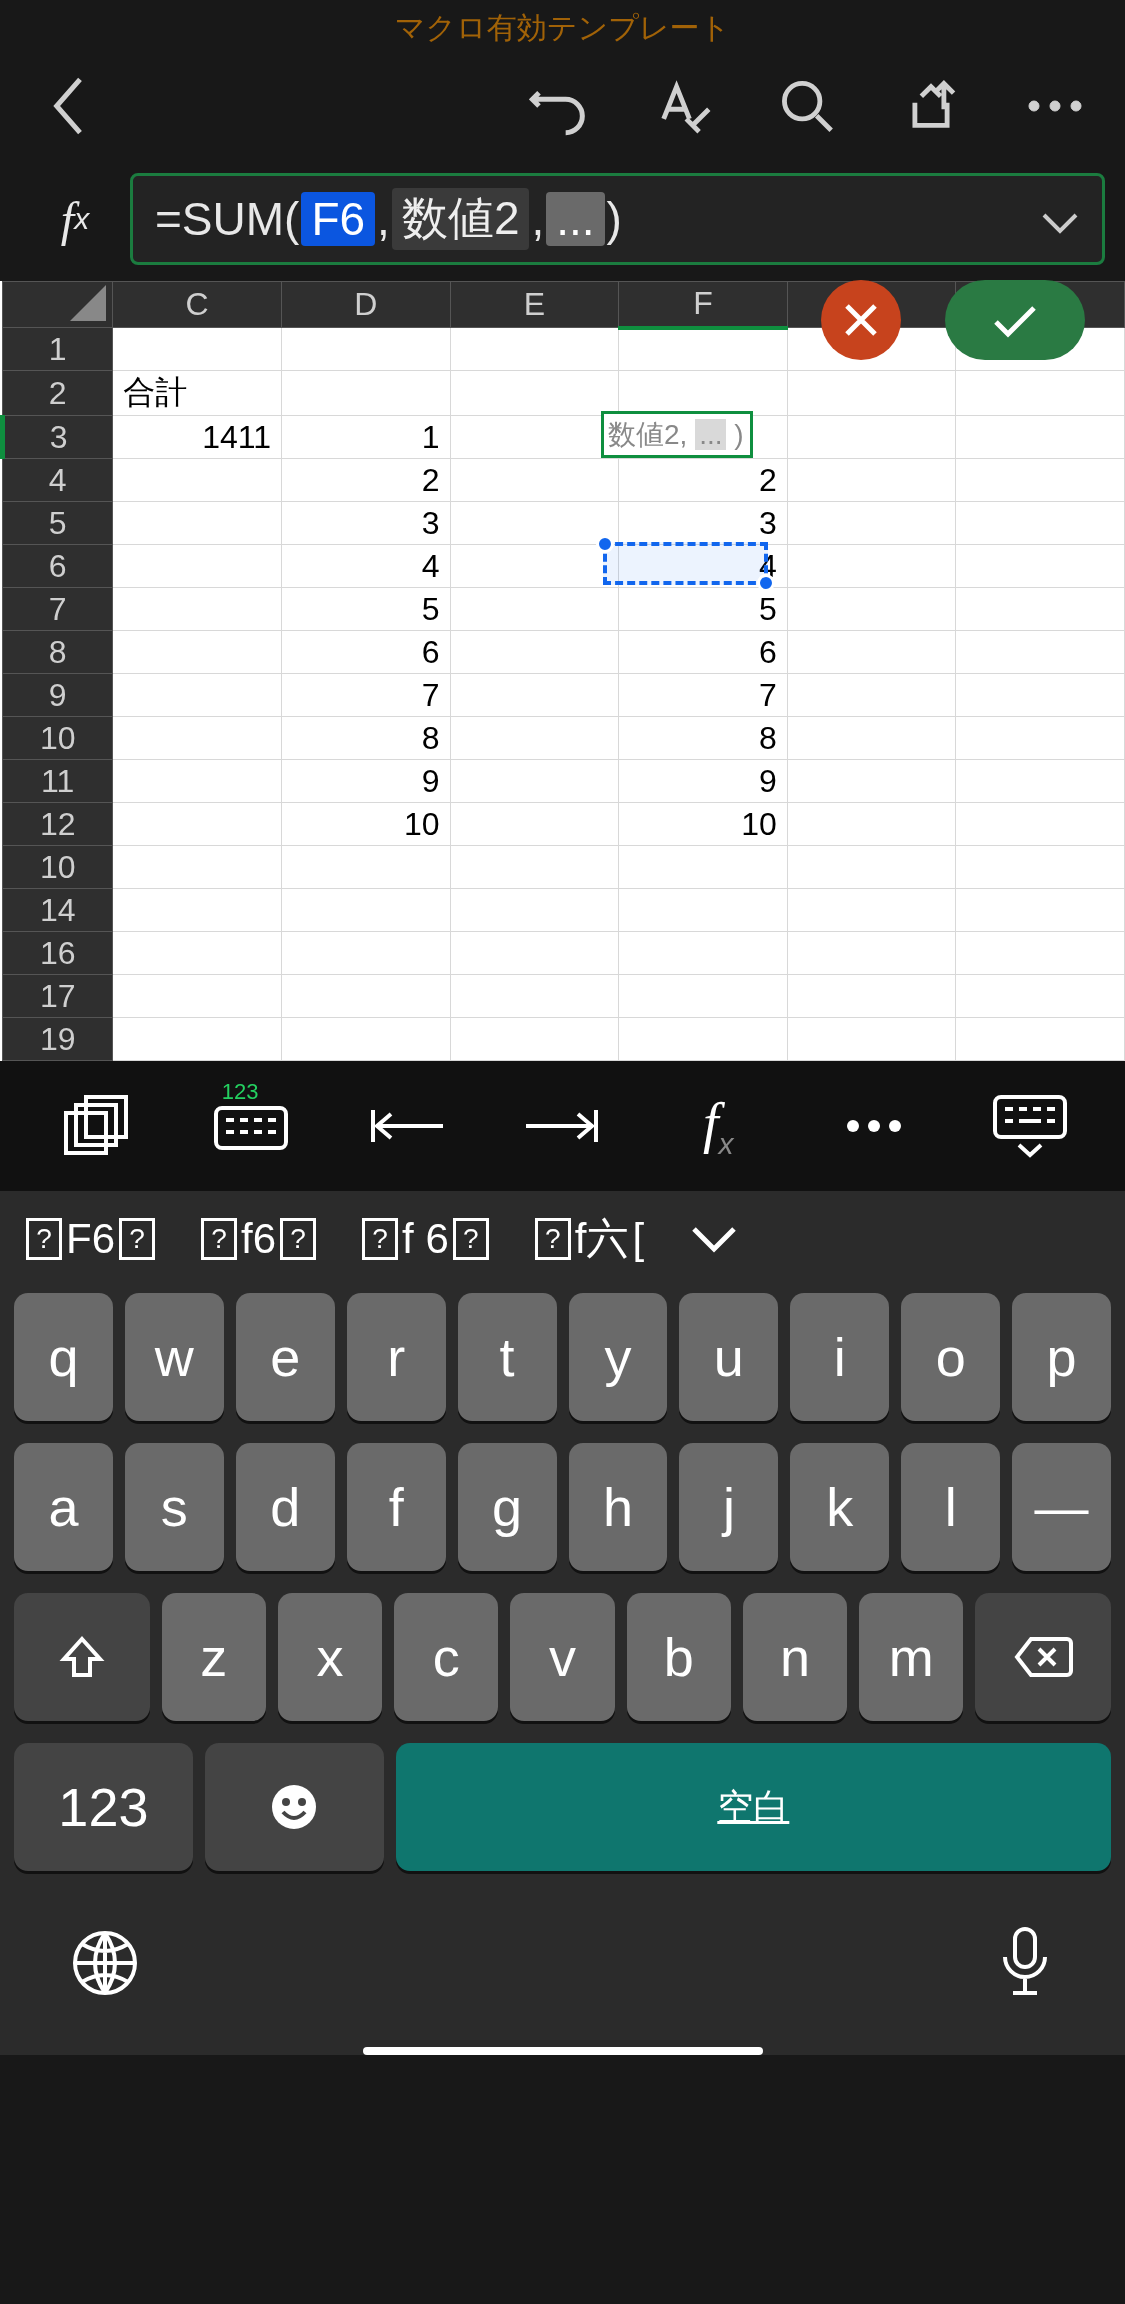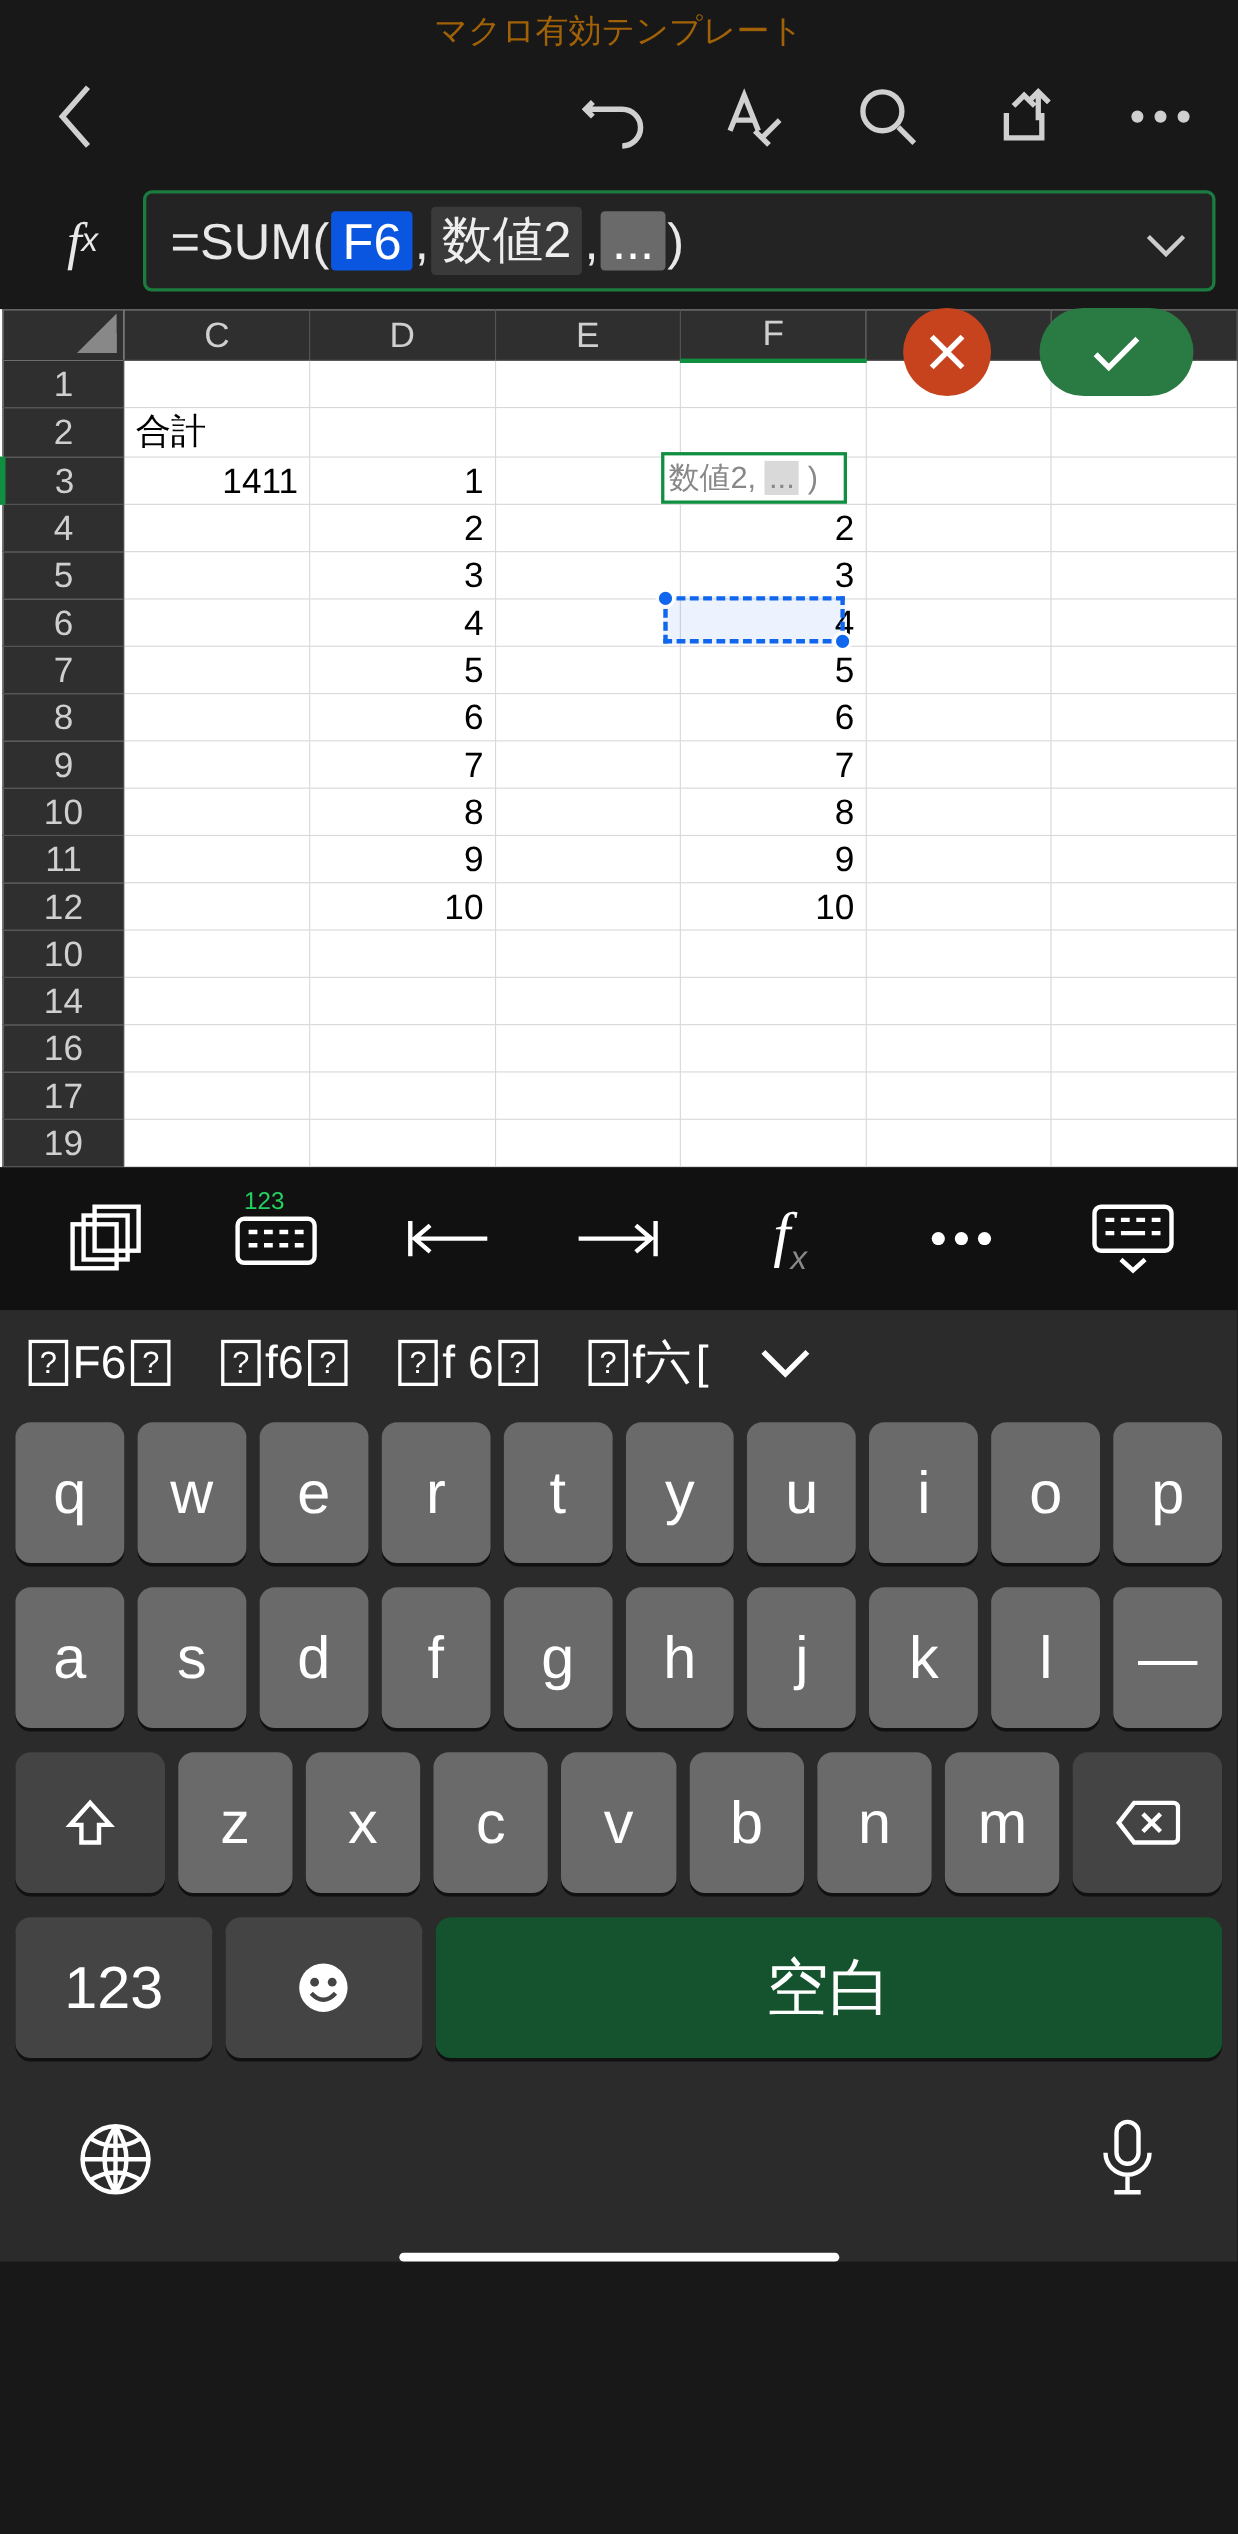--- a/index.html
+++ b/index.html
@@ -53,21 +53,21 @@
   .rbtn.num123 .num-lbl { position:absolute; top:-2px; left:16px; font-size:22px; color:#24d060; }
 
   
   .kbd { background:#2b2b2b; padding-top:20px; }
   .suggest-row { display:flex; align-items:center; padding:0 26px 26px 26px; gap:46px; }
   .sug { color:#fff; font-size:42px; display:flex; align-items:center; gap:4px;}
   .sug .box{ border:3px solid #fff; width:36px; height:42px; display:inline-flex; align-items:center; justify-content:center; font-size:28px;}
   .krow { display:flex; padding:0 14px 22px 14px; gap:12px; }
   .key { flex:1; height:128px; background:#6a6a6a; border-radius:14px; display:flex; align-items:center; justify-content:center; font-size:54px; color:#fff; box-shadow:0 3px 0 #111; }
   .key.fn{ background:#444; }
-  .key.space{ flex:4; background:#14532d; font-size:57px;}
+  .key.space{ flex:4; background:#0f766e; font-size:36px;text-decoration:underline;}
   .key.ret{ flex:1.6; background:#444; font-size:42px;}
   .bottom-row{ display:flex; justify-content:space-between; align-items:center; padding:30px 70px 40px;}
   .home-ind{ width:400px; height:8px; background:#fff; border-radius:4px; margin:0 auto 18px;}
 </style>
 </head>
 <body>
 
 <div class="title-bar">マクロ有効テンプレート</div>
 
 <div class="toolbar-top">
@@ -304,21 +304,21 @@
             <td></td>
             <td></td>
             <td></td>
             <td></td>
             <td></td>
           </tr>
         </tbody>
       </table>
   </div>
 
-  <div class="cell-active-green" id="ov-active" style="left: 601px; top: 130px; width: 169px; height: 47px;">
+  <div class="cell-active-green" id="ov-active" style="left: 601px; top: 130px; width: 152px; height: 47px;">
     <div class="cell-hint">
       <span>数値2</span><span>,</span>
       <span class="g">...</span>
       <span>)</span>
     </div>
   </div>
 
   <div class="range-sel" id="ov-range" style="left: 603px; top: 261px; width: 165px; height: 43px;">
     <div class="h1"></div>
     <div class="h2"></div>

